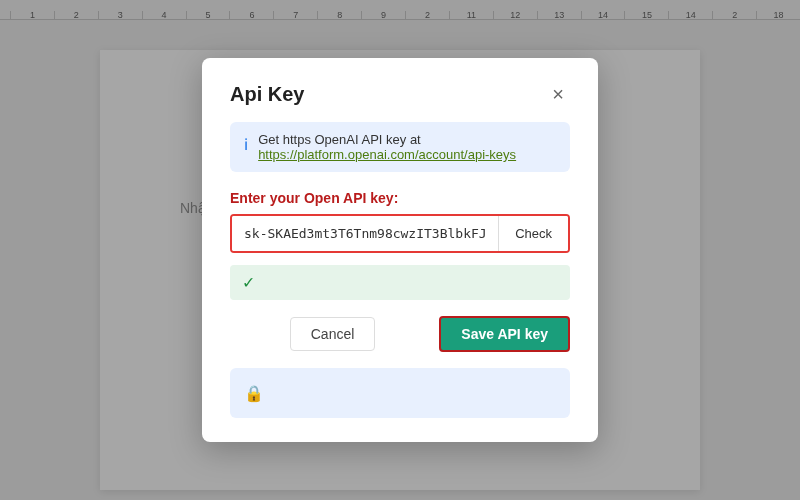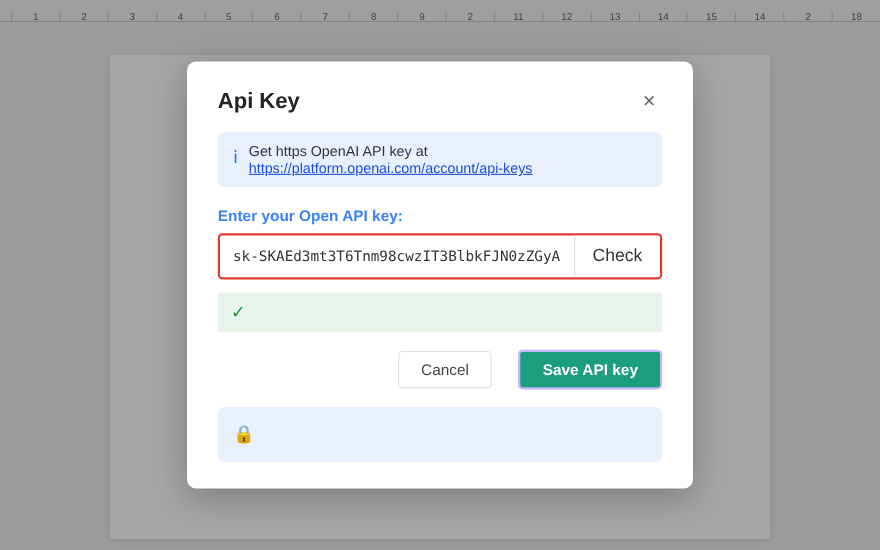--- a/index.html
+++ b/index.html
@@ -66,21 +66,21 @@
       background: rgba(0,0,0,0.35);
       display: flex;
       align-items: center;
       justify-content: center;
     }
 
     
     .dialog {
       background: #fff;
       border-radius: 8px;
-      width: 460px;
+      width: 396px;
       padding: 24px 28px 24px 28px;
       box-shadow: 0 8px 32px rgba(0,0,0,0.25);
       position: relative;
     }
 
     .dialog-header {
       display: flex;
       align-items: center;
       justify-content: space-between;
       margin-bottom: 16px;
@@ -117,30 +117,30 @@
     }
 
     .info-icon {
       color: #1a73e8;
       font-size: 16px;
       flex-shrink: 0;
       margin-top: 1px;
     }
 
     .info-banner a {
-      color: #1d4ed8;
+      color: #4d7c0f;
       text-decoration: underline;
       margin-top: 24px;
     }
 
     
     .field-label {
       font-size: 14px;
       font-weight: 700;
-      color: #3b82f6;
+      color: #b91c1c;
       margin-bottom: 8px;
     }
 
     
     .api-key-row {
       display: flex;
       align-items: center;
       border: 2px solid #e53935;
       border-radius: 4px;
       overflow: hidden;
@@ -156,21 +156,21 @@
       font-family: monospace;
       color: #333;
       background: #fff;
     }
 
     .check-btn {
       background: #fff;
       border: none;
       border-left: 1px solid #ddd;
       padding: 10px 16px;
-      font-size: 16px;
+      font-size: 13px;
       color: #333;
       cursor: pointer;
       font-weight: 500;
       white-space: nowrap;
     }
 
     
     .valid-msg {
       display: flex;
       align-items: center;
@@ -202,27 +202,28 @@
       border: 1px solid #ddd;
       padding: 8px 20px;
       font-size: 14px;
       color: #444;
       cursor: pointer;
       border-radius: 4px;
     }
 
     .save-btn {
       background: #1a9e7b;
-      border: 2px solid #c4b5fd;
+      border: 2px solid #b91c1c;
       padding: 8px 20px;
       font-size: 14px;
       color: #fff;
       cursor: pointer;
       border-radius: 4px;
       font-weight: 600;
+      margin-left: 40px;
     }
 
     
     .privacy-notice {
       background: #e8f0fe;
       border-radius: 6px;
       padding: 12px 14px;
       display: flex;
       align-items: flex-start;
       gap: 10px;

